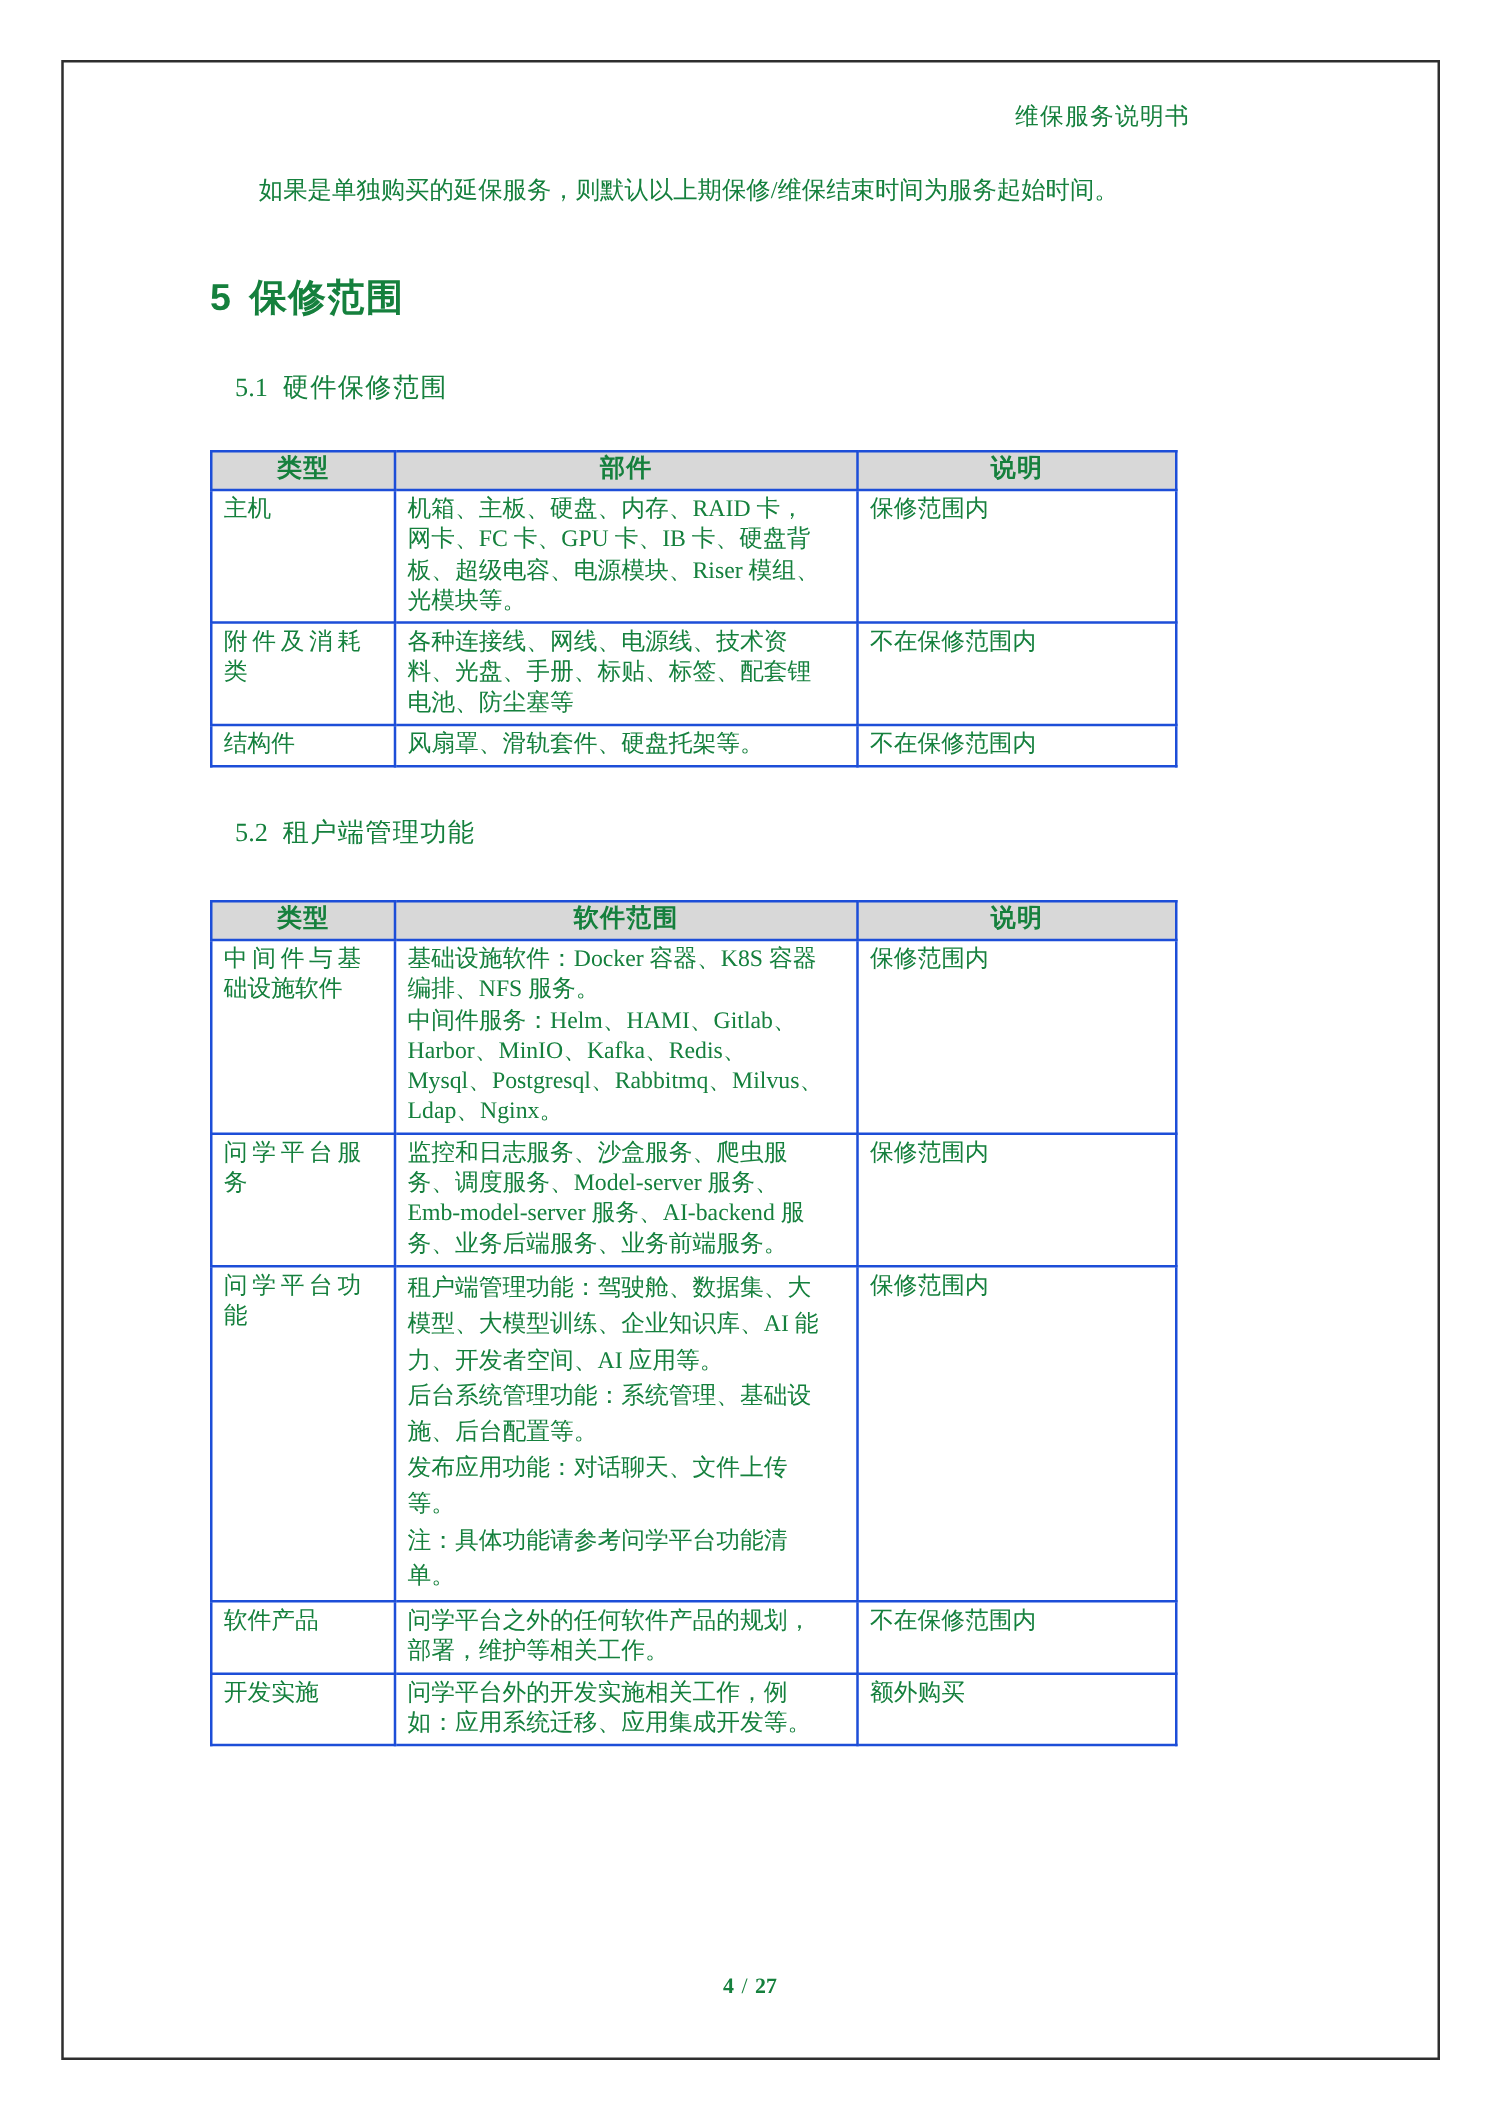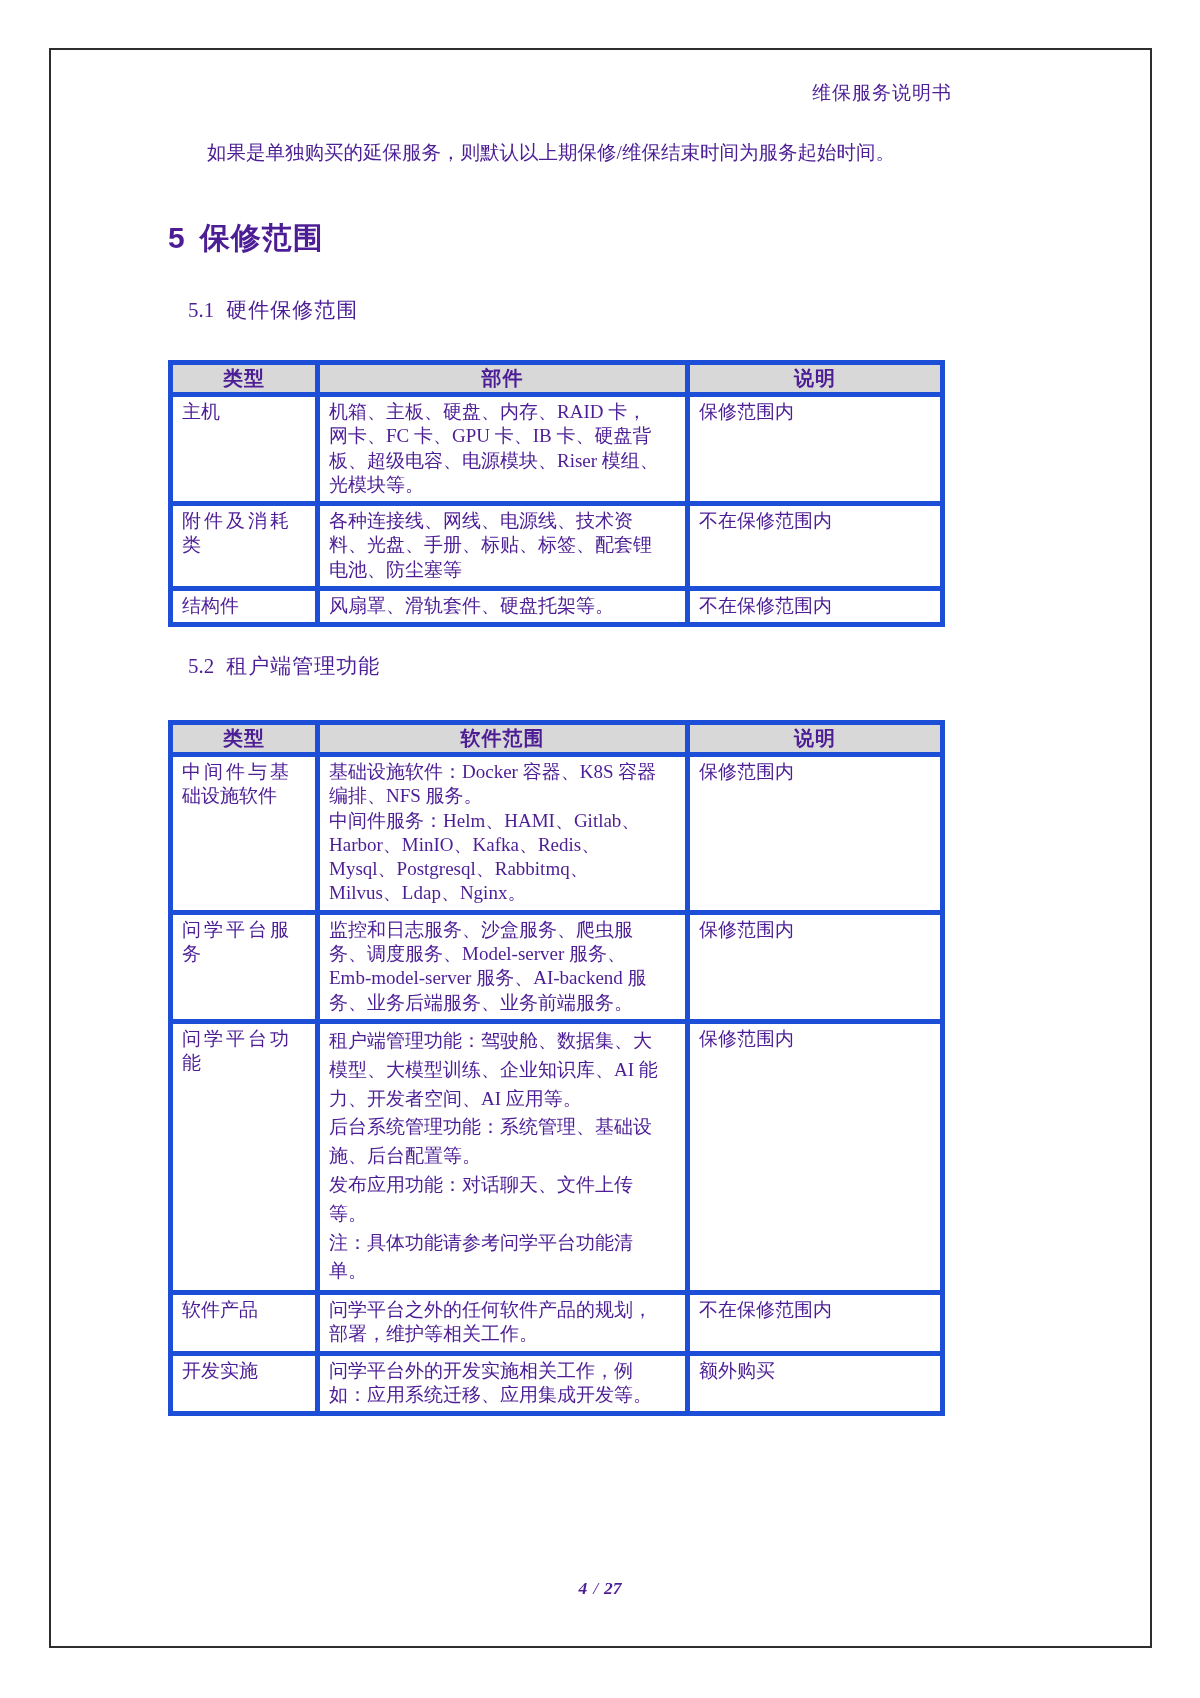--- a/index.html
+++ b/index.html
@@ -2,21 +2,21 @@
 <html><head>
 <meta charset="utf-8">
 <style>
   * { margin:0; padding:0; box-sizing:border-box; }
   html,body { background:#ffffff; }
   .page {
     position:relative;
     width:1200px; height:1698px;
     background:#ffffff;
     font-family:"Liberation Serif","DejaVu Serif",serif;
-    color:#4c1d95;
+    color:#15803d;
     overflow:hidden;
   }
   .frame {
     position:absolute; left:49px; top:48px;
     width:1103px; height:1600px;
     border:2px solid #2e2e2e;
   }
   .doc-header {
     position:absolute; top:80px; left:0; width:952px;
     text-align:right;
@@ -47,21 +47,21 @@
 
   table.doc-table {
     position:absolute; left:168px; width:772px;
     border-collapse:collapse;
     table-layout:fixed;
     font-size:19px;
   }
   .tbl-hw { top:360px; }
   .tbl-sw { top:720px; }
   .doc-table th, .doc-table td {
-    border:5px solid #1d4ed8;
+    border:2px solid #1d4ed8;
     vertical-align:top;
   }
   .doc-table th {
     background:#d8d8d8;
     font-weight:bold;
     text-align:center;
     height:31px;
     line-height:27px;
     font-size:20px;
     letter-spacing:1px;
@@ -73,21 +73,21 @@
     padding:3px 26px 4px 9px;
     line-height:24.3px;
   }
   td.cell-type { text-align:justify; }
   td.cell-multi { white-space:pre-line;font-family:Liberation Serif, serif; }
   td.cell-loose { line-height:28.8px; }
 
   .doc-footer {
     position:absolute; left:0; top:1578px; width:1200px;
     text-align:center;
-    font-size:17.5px; font-weight:bold;font-style:italic;
+    font-size:17.5px; font-weight:bold;
   }
   .doc-footer .sep { font-weight:normal; padding:0 6px; }
 </style>
 </head>
 <body>
 
 <div class="page">
 
   <div class="frame"></div>
 

